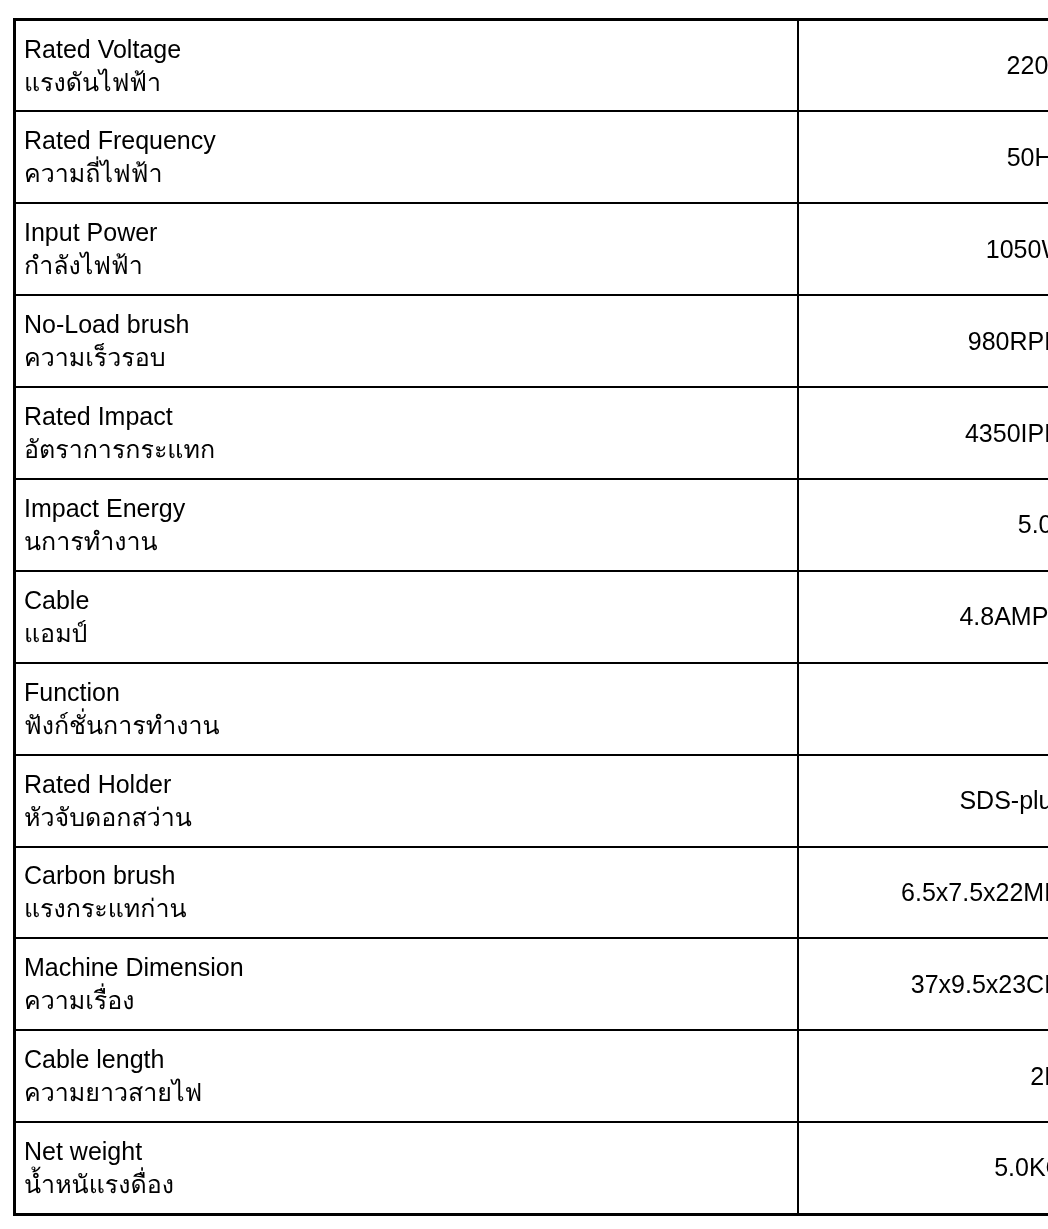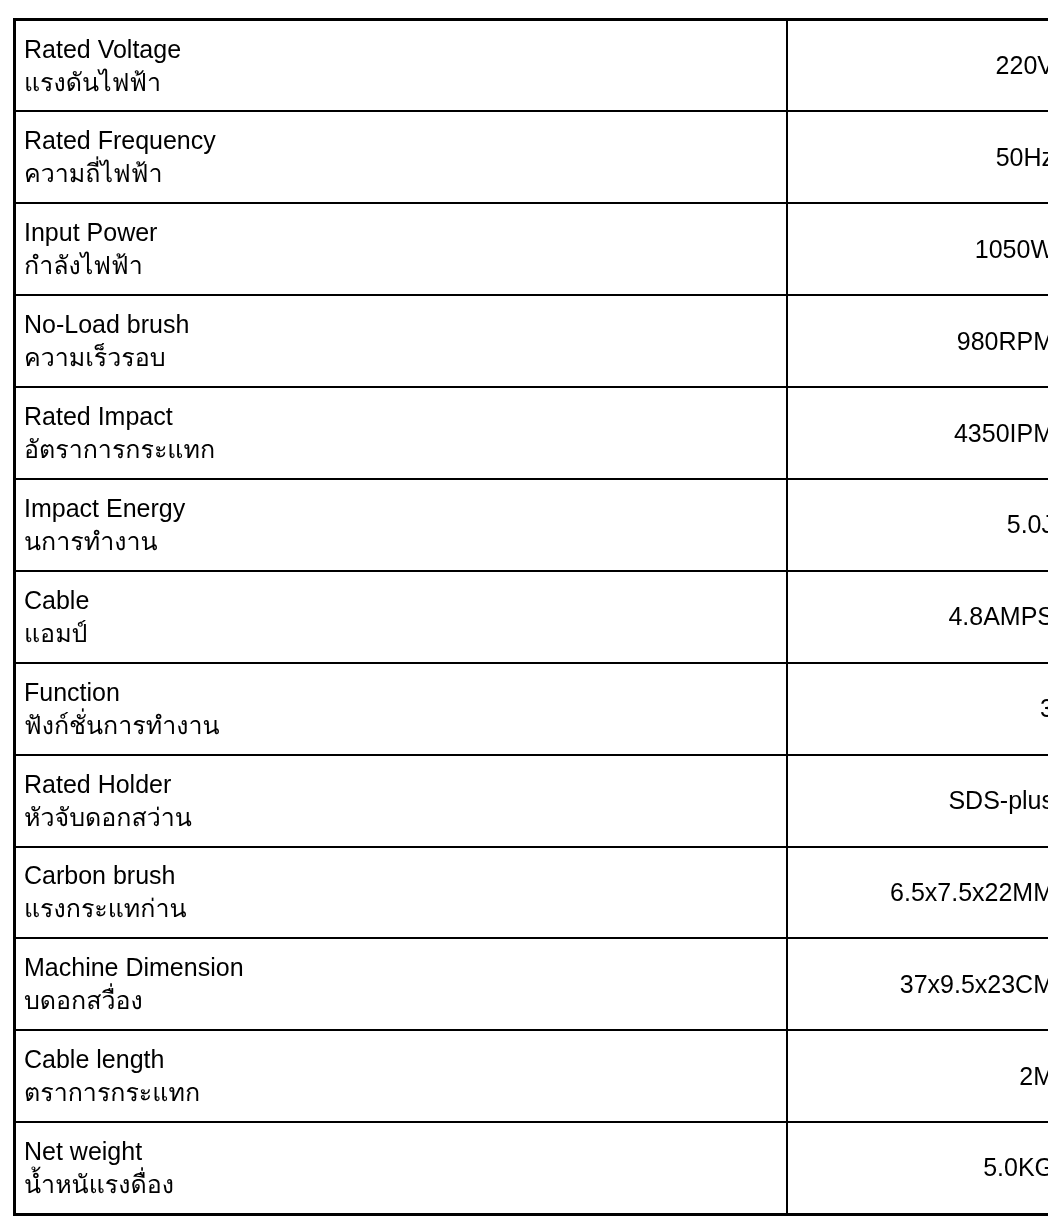--- a/index.html
+++ b/index.html
@@ -25,21 +25,21 @@
   .spec-table td {
     border: 2px solid #000000;
     vertical-align: middle;
     overflow: hidden;
   }
   .spec-table tr {
     height: 91.9px;
   }
   td.label-cell {
     width: 758px;
-    padding: 2px 4px 2px 8px;
+    padding: 2px 15px 2px 8px;
     text-align: left;
   }
   td.value-cell {
     width: 262px;
     padding: 2px 6px 2px 4px;
     text-align: right;
   }
   .label-en, .label-th {
     font-size: 25px;
     line-height: 33px;
@@ -142,30 +142,30 @@
         <div class="label-en">Carbon brush</div>
         <div class="label-th">แรงกระแทก่าน</div>
       </td>
       <td class="value-cell">
         <span class="value-text">6.5x7.5x22MM</span>
       </td>
     </tr>
     <tr>
       <td class="label-cell">
         <div class="label-en">Machine Dimension</div>
-        <div class="label-th">บดอกสวื่อง</div>
+        <div class="label-th">ความเรื่อง</div>
       </td>
       <td class="value-cell">
         <span class="value-text">37x9.5x23CM</span>
       </td>
     </tr>
     <tr>
       <td class="label-cell">
         <div class="label-en">Cable length</div>
-        <div class="label-th">ตราการกระแทก</div>
+        <div class="label-th">ความยาวสายไฟ</div>
       </td>
       <td class="value-cell">
         <span class="value-text">2M</span>
       </td>
     </tr>
     <tr>
       <td class="label-cell">
         <div class="label-en">Net weight</div>
         <div class="label-th">น้ำหนัแรงดื่อง</div>
       </td>

